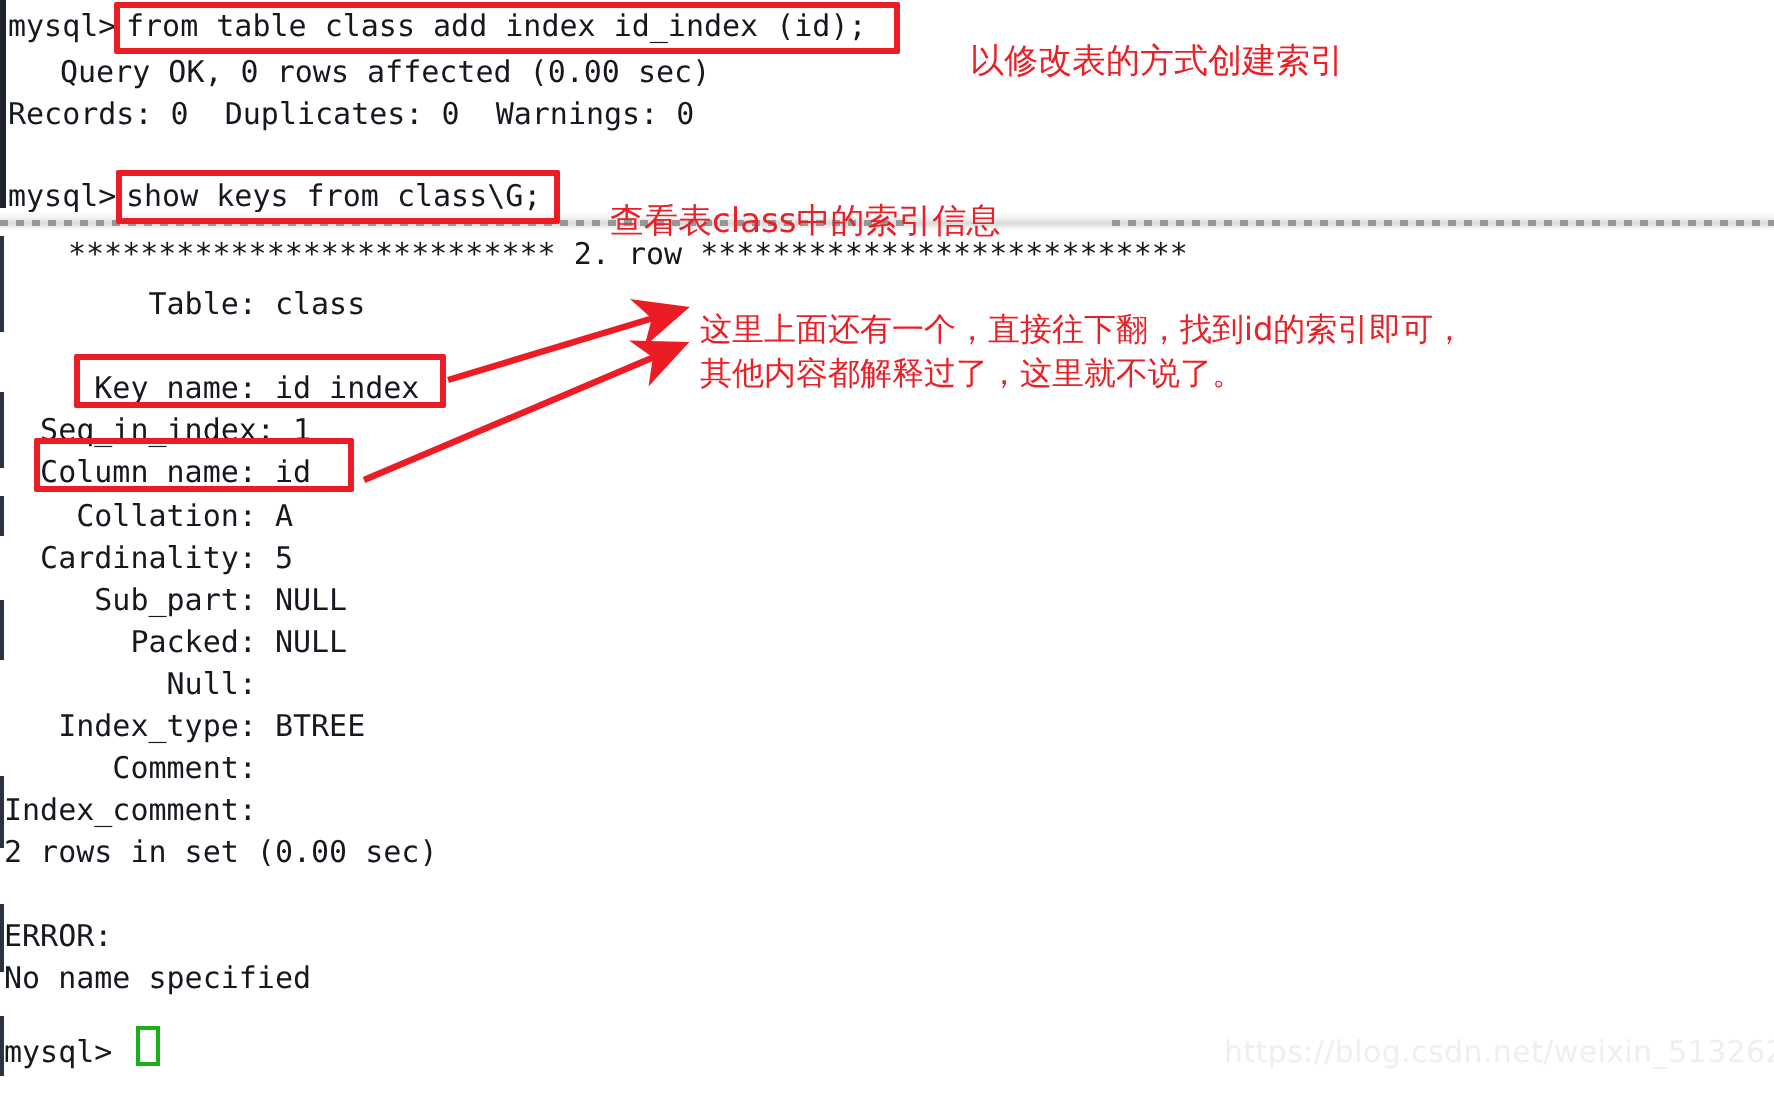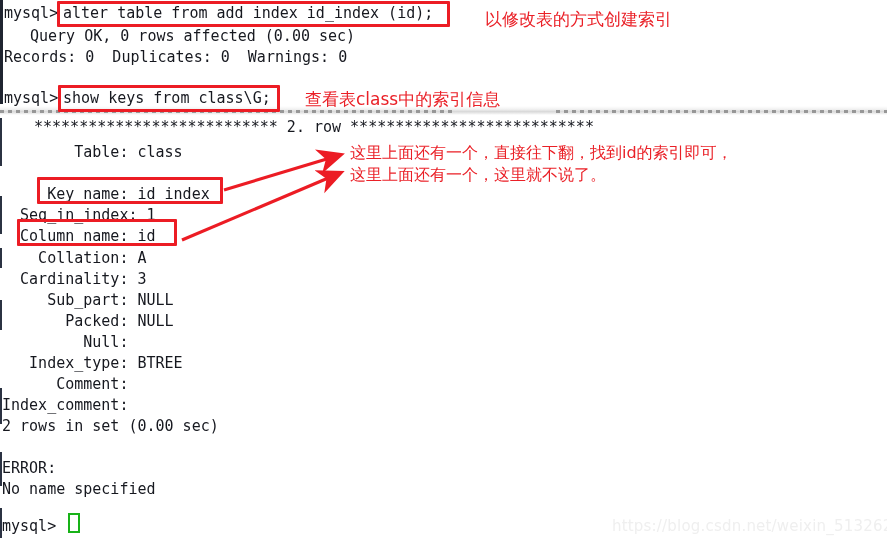--- a/index.html
+++ b/index.html
@@ -65,20 +65,21 @@
   }
 
   
   .anno {
     position: absolute;
     white-space: pre;
     color: #ea2027;
     font-family: "DejaVu Sans", "Liberation Sans", sans-serif;
     font-size: 16px;
     line-height: 22px;
+    margin-top: 12px;
   }
   .box {
     position: absolute;
     border: 3px solid #ec1c24;
     box-sizing: border-box;
     border-radius: 1px;
     pointer-events: none;
   }
   .arrow-layer {
     position: absolute;
@@ -106,34 +107,34 @@
     font-size: 15px;
     letter-spacing: .2px;
   }
 </style>
 </head>
 <body>
 
 <div class="term">
 
   <div class="line" style="left:4px;  top:3px;">mysql&gt;</div>
-  <div class="line" style="left:63px; top:3px;">alter table from add index id_index (id);</div>
+  <div class="line" style="left:63px; top:3px;">from table class add index id_index (id);</div>
   <div class="line" style="left:4px;  top:26px;padding-left:26px;">Query OK, 0 rows affected (0.00 sec)</div>
   <div class="line" style="left:4px;  top:47px;">Records: 0  Duplicates: 0  Warnings: 0</div>
 
   <div class="line" style="left:4px;  top:88px;">mysql&gt;</div>
   <div class="line" style="left:63px; top:88px;">show keys from class\G;</div>
 
   <div class="line" style="left:2px;  top:117px;padding-left:32px;">*************************** 2. row ***************************</div>
   <div class="line" style="left:2px;  top:142px;">        Table: class</div>
   <div class="line" style="left:2px;  top:184px;">     Key_name: id_index</div>
   <div class="line" style="left:2px;  top:205px;">  Seq_in_index: 1</div>
   <div class="line" style="left:2px;  top:226px;">  Column_name: id</div>
   <div class="line" style="left:2px;  top:248px;">    Collation: A</div>
-  <div class="line" style="left:2px;  top:269px;">  Cardinality: 3</div>
+  <div class="line" style="left:2px;  top:269px;">  Cardinality: 5</div>
   <div class="line" style="left:2px;  top:290px;">     Sub_part: NULL</div>
   <div class="line" style="left:2px;  top:311px;">       Packed: NULL</div>
   <div class="line" style="left:2px;  top:332px;">         Null:</div>
   <div class="line" style="left:2px;  top:353px;">   Index_type: BTREE</div>
   <div class="line" style="left:2px;  top:374px;">      Comment:</div>
   <div class="line" style="left:2px;  top:395px;">Index_comment:</div>
   <div class="line" style="left:2px;  top:416px;">2 rows in set (0.00 sec)</div>
 
   <div class="line" style="left:2px;  top:458px;">ERROR:</div>
   <div class="line" style="left:2px;  top:479px;">No name specified</div>
@@ -164,17 +165,17 @@
       <path d="M0,0.6 L8.6,4.5 L0,8.4 L2.4,4.5 Z" fill="#ec1c24"></path>
     </marker>
   </defs>
   <line x1="224" y1="190" x2="340" y2="155" stroke="#ec1c24" stroke-width="3.2" marker-end="url(#ah)"></line>
   <line x1="182" y1="240" x2="340" y2="173" stroke="#ec1c24" stroke-width="3.2" marker-end="url(#ah)"></line>
 </svg>
 
 <div class="anno" style="left:485px; top:8px;   font-size:17px;">以修改表的方式创建索引</div>
 <div class="anno" style="left:305px; top:88px;  font-size:17px;">查看表class中的索引信息</div>
 <div class="anno" style="left:350px; top:142px;">这里上面还有一个，直接往下翻，找到id的索引即可，</div>
-<div class="anno" style="left:350px; top:164px;">这里上面还有一个，这里就不说了。</div>
+<div class="anno" style="left:350px; top:164px;">其他内容都解释过了，这里就不说了。</div>
 
 <div class="cursor" style="left:68px; top:513px; width:12px; height:20px;"></div>
 
 <div class="watermark" style="left:612px; top:517px;">https://blog.csdn.net/weixin_51326240</div>
 
 </body></html>

